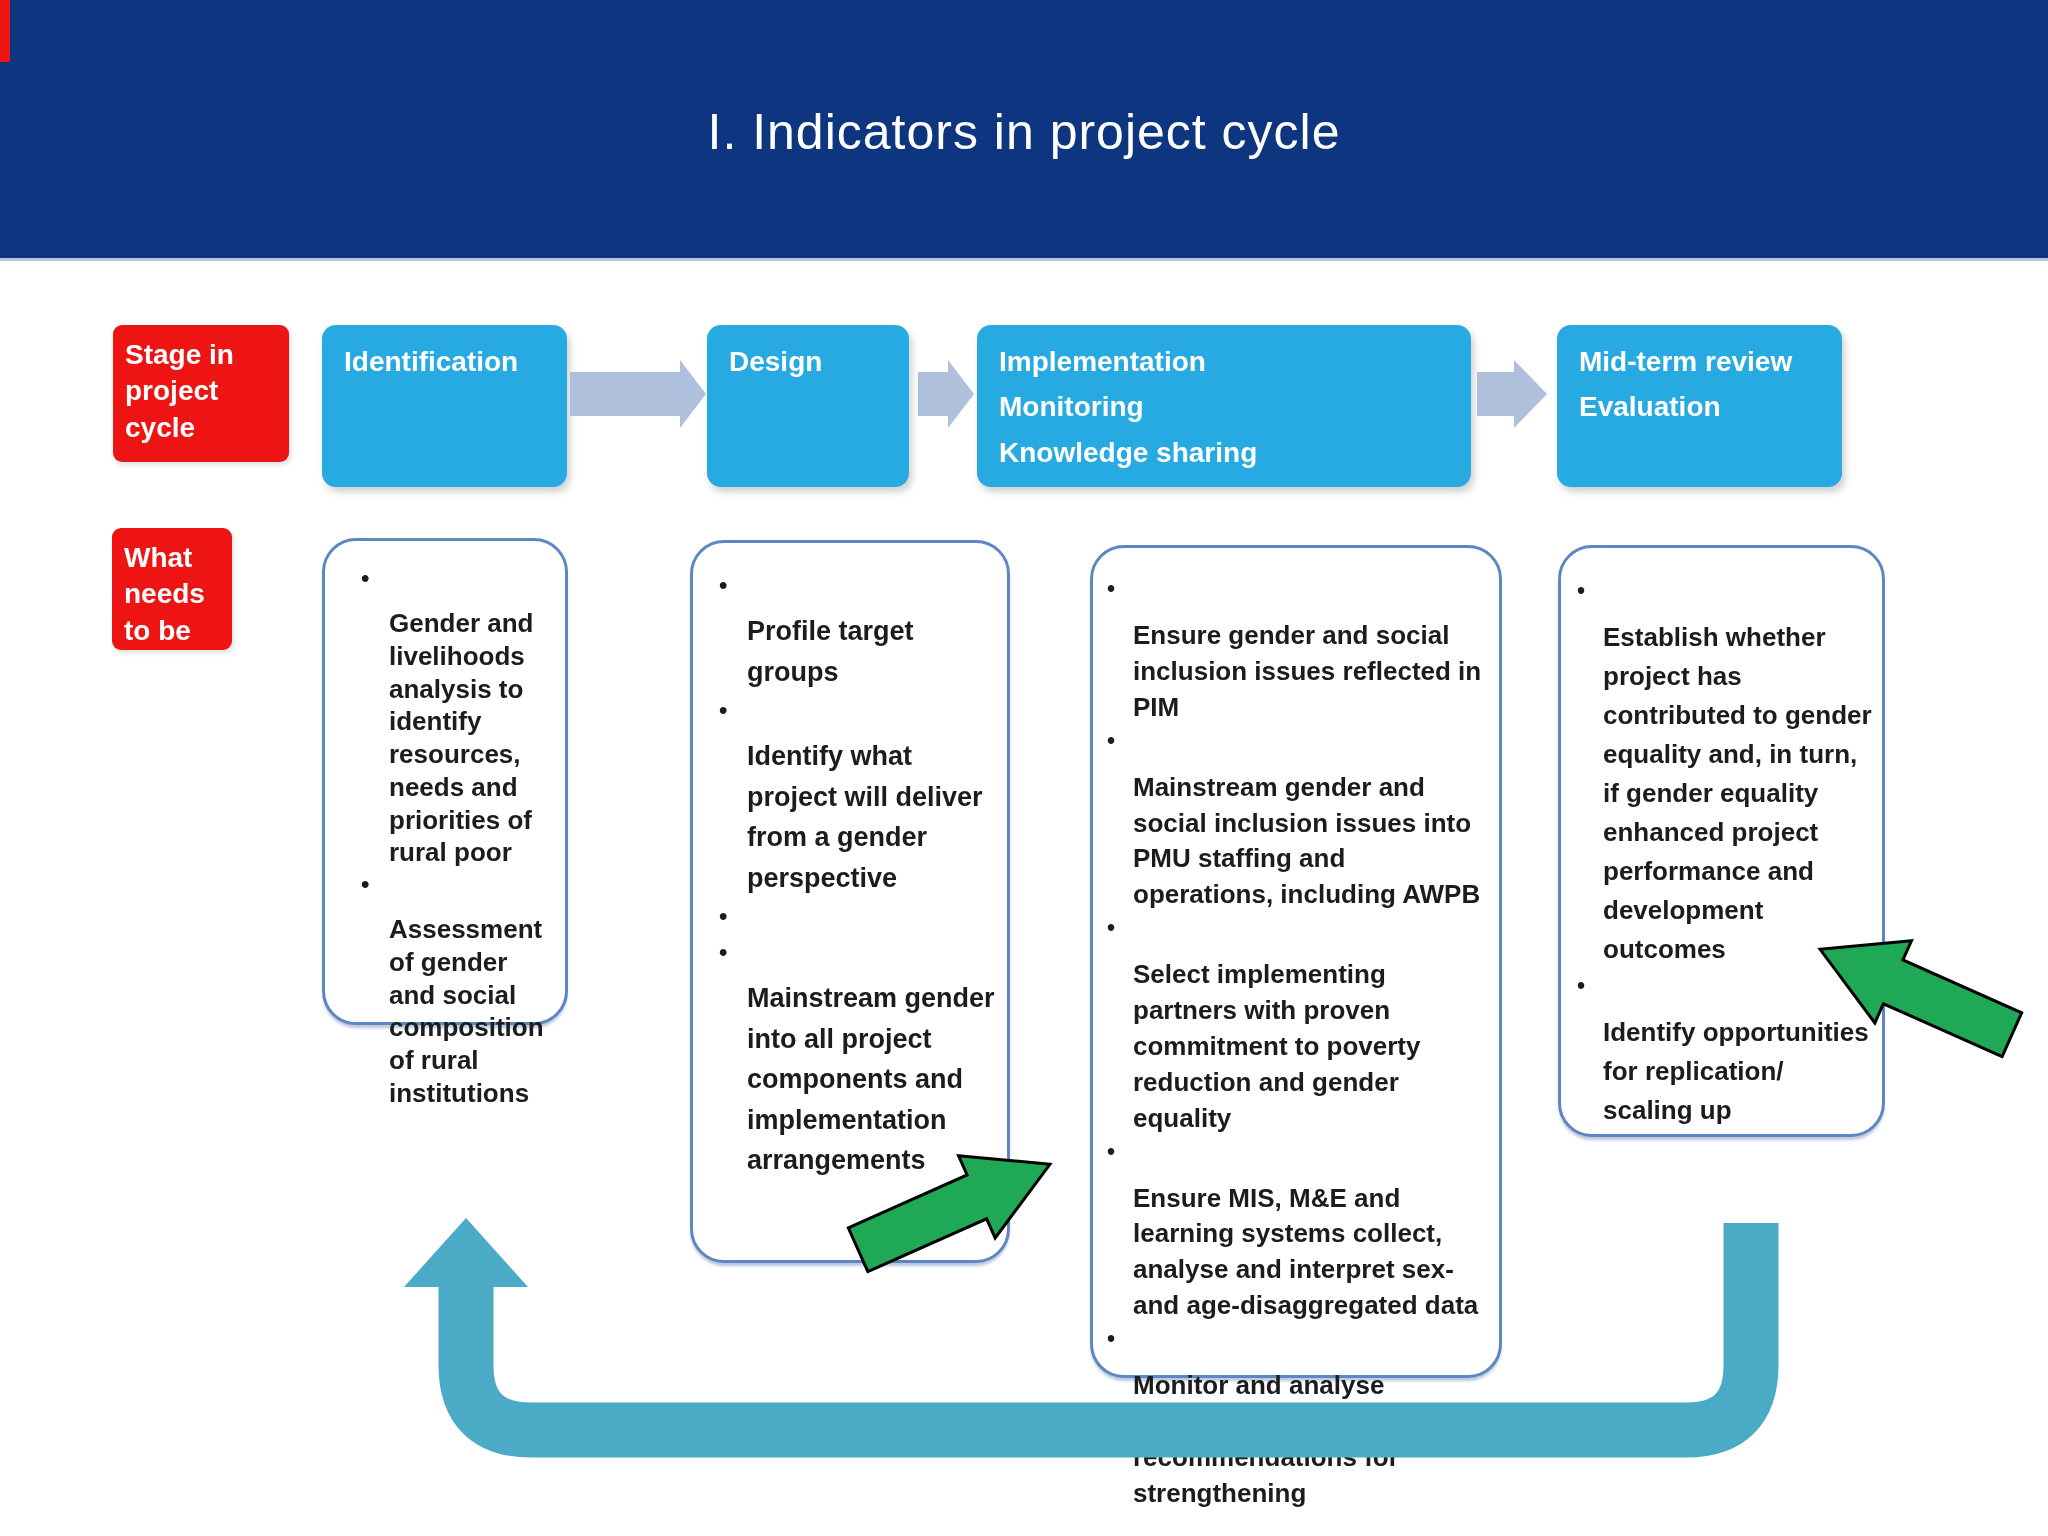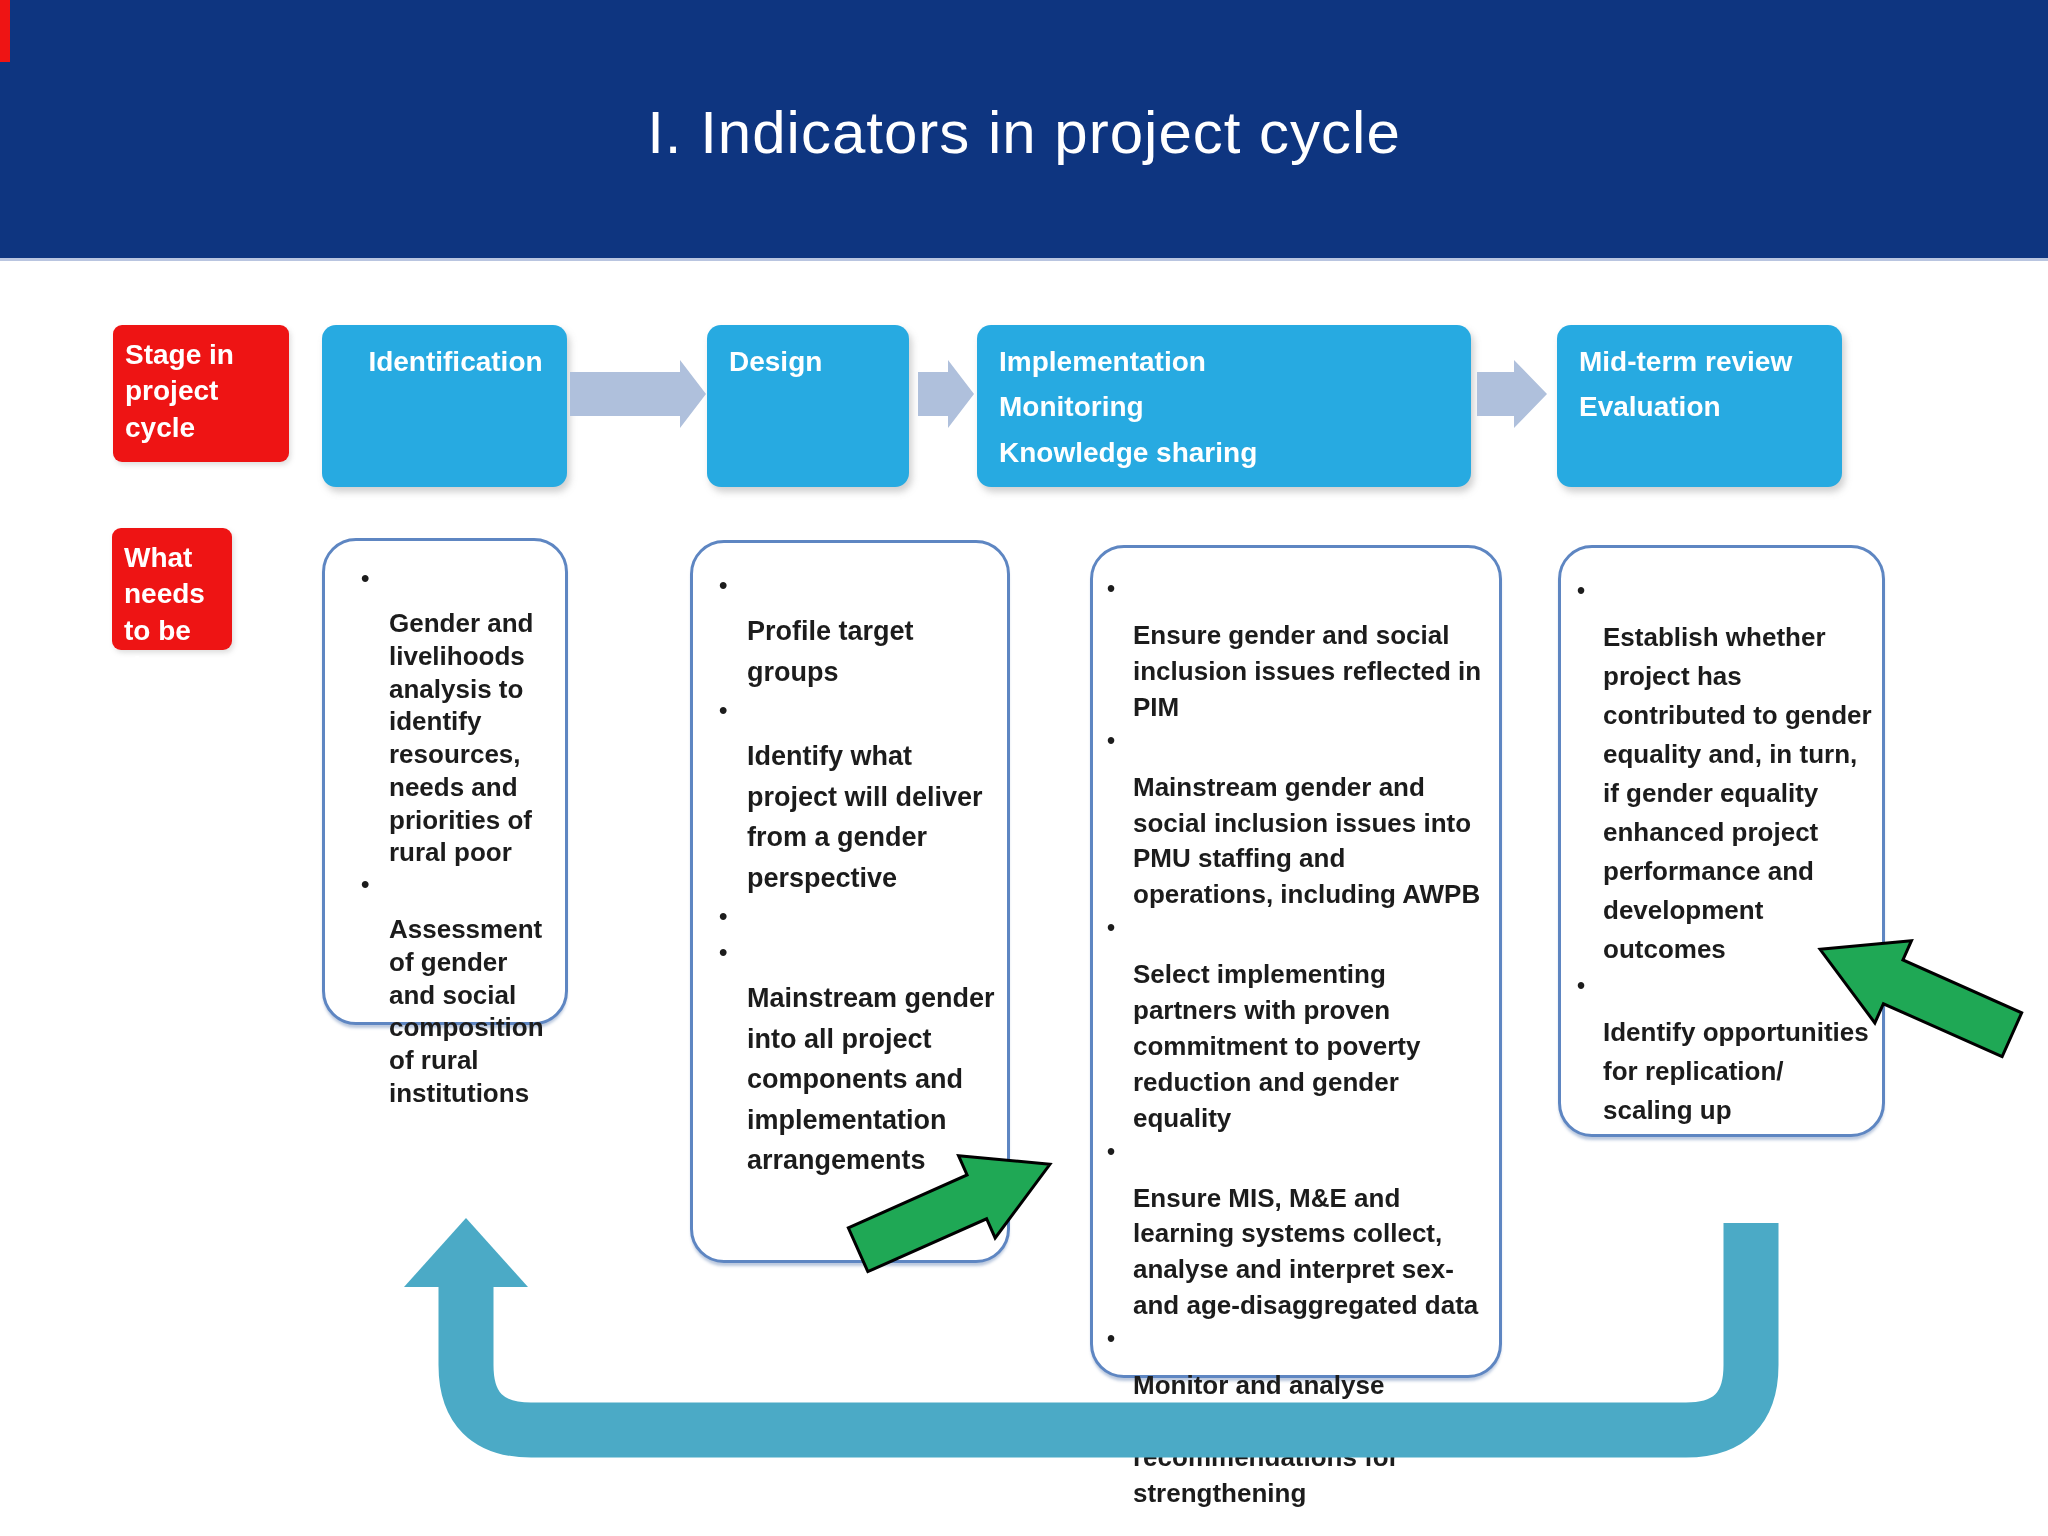--- a/index.html
+++ b/index.html
@@ -11,41 +11,41 @@
   .slide{
     position:relative;width:2048px;height:1536px;overflow:hidden;
     background:#ffffff;font-family:"Liberation Sans","DejaVu Sans",sans-serif;
   }
   .header{
     position:absolute;left:0;top:0;width:2048px;height:258px;
     background:var(--header_bg);border-bottom:3px solid #b9c5e0;
     display:flex;align-items:center;justify-content:center;
   }
   .title{
-    color:var(--title_text);font-size:60px;font-weight:400;letter-spacing:1px;
+    color:var(--title_text);font-size:50px;font-weight:400;letter-spacing:1px;
     padding-top:6px;white-space:nowrap;
   }
   .corner-accent{
     position:absolute;left:0;top:0;width:10px;height:62px;background:var(--label_bg);
   }
   .row-label{
     position:absolute;background:var(--label_bg);color:#fff;font-weight:bold;
     font-size:28px;line-height:1.3;border-radius:9px;padding:12px 12px;
     box-sizing:border-box;box-shadow:2px 3px 5px rgba(130,130,130,.25);
   }
   .row-label.stage{left:113px;top:325px;width:176px;height:137px;}
   .row-label.what{left:112px;top:528px;width:120px;height:122px;}
   .stage-box{
     position:absolute;top:325px;height:162px;background:var(--stage_bg);
     border-radius:14px;color:#fff;font-weight:bold;font-size:28px;
     padding:14px 0 0 22px;box-sizing:border-box;
     box-shadow:3px 5px 7px rgba(120,120,120,.35);
   }
   .stage-line{line-height:1.62;white-space:nowrap;}
-  .stage-box.s1{left:322px;width:245px;text-align:center;}
+  .stage-box.s1{left:322px;width:245px;}
   .stage-box.s2{left:707px;width:202px;}
   .stage-box.s3{left:977px;width:494px;}
   .stage-box.s4{left:1557px;width:285px;}
   .need-box{
     position:absolute;background:#fff;border:3px solid var(--box_border);
     border-radius:34px;box-sizing:border-box;color:var(--text);
     box-shadow:0 4px 3px -1px rgba(100,130,180,.45);z-index:1;
   }
   .need-box ul{list-style:none;margin:0;padding:0;}
   .need-box li{display:flex;font-weight:bold;color:var(--text);}

